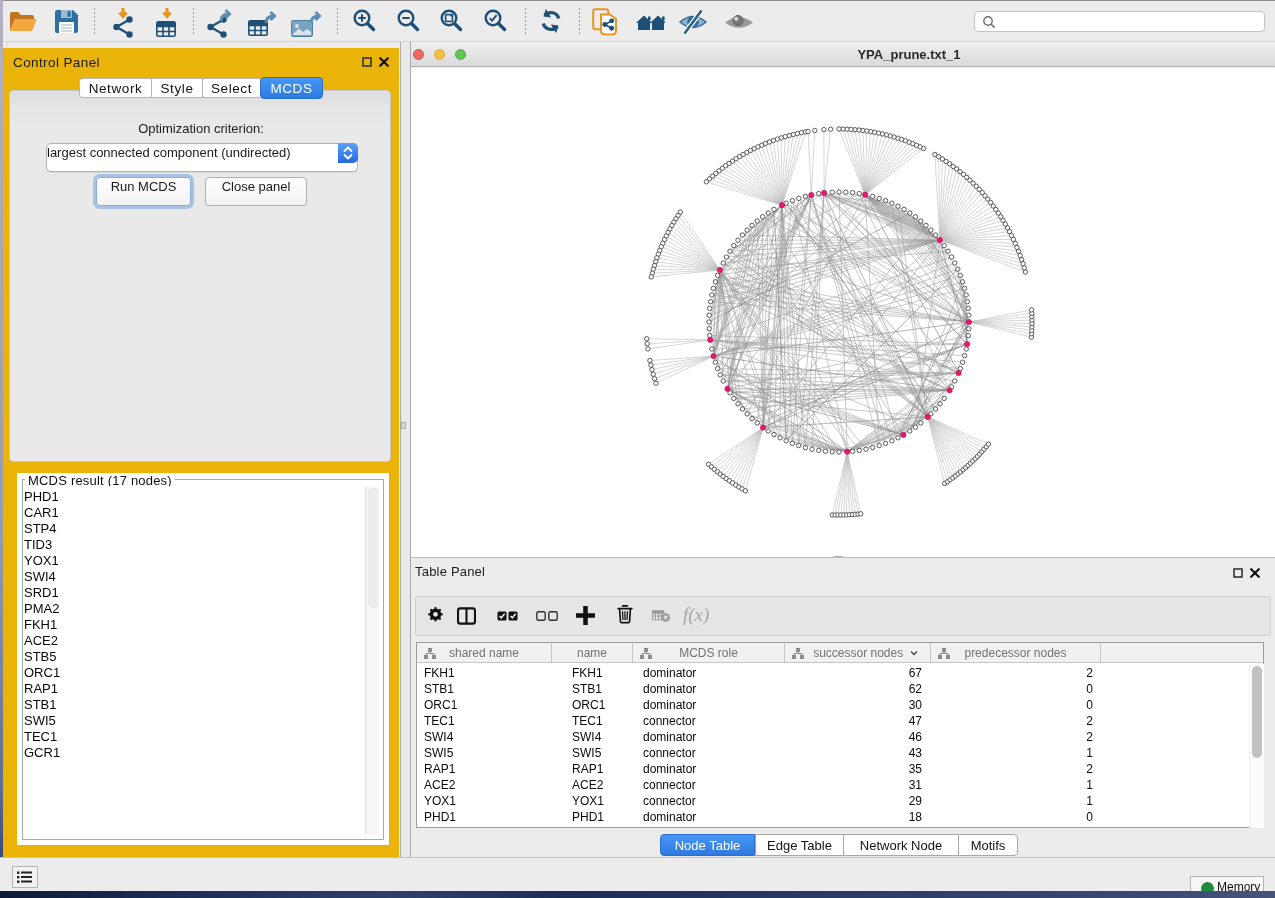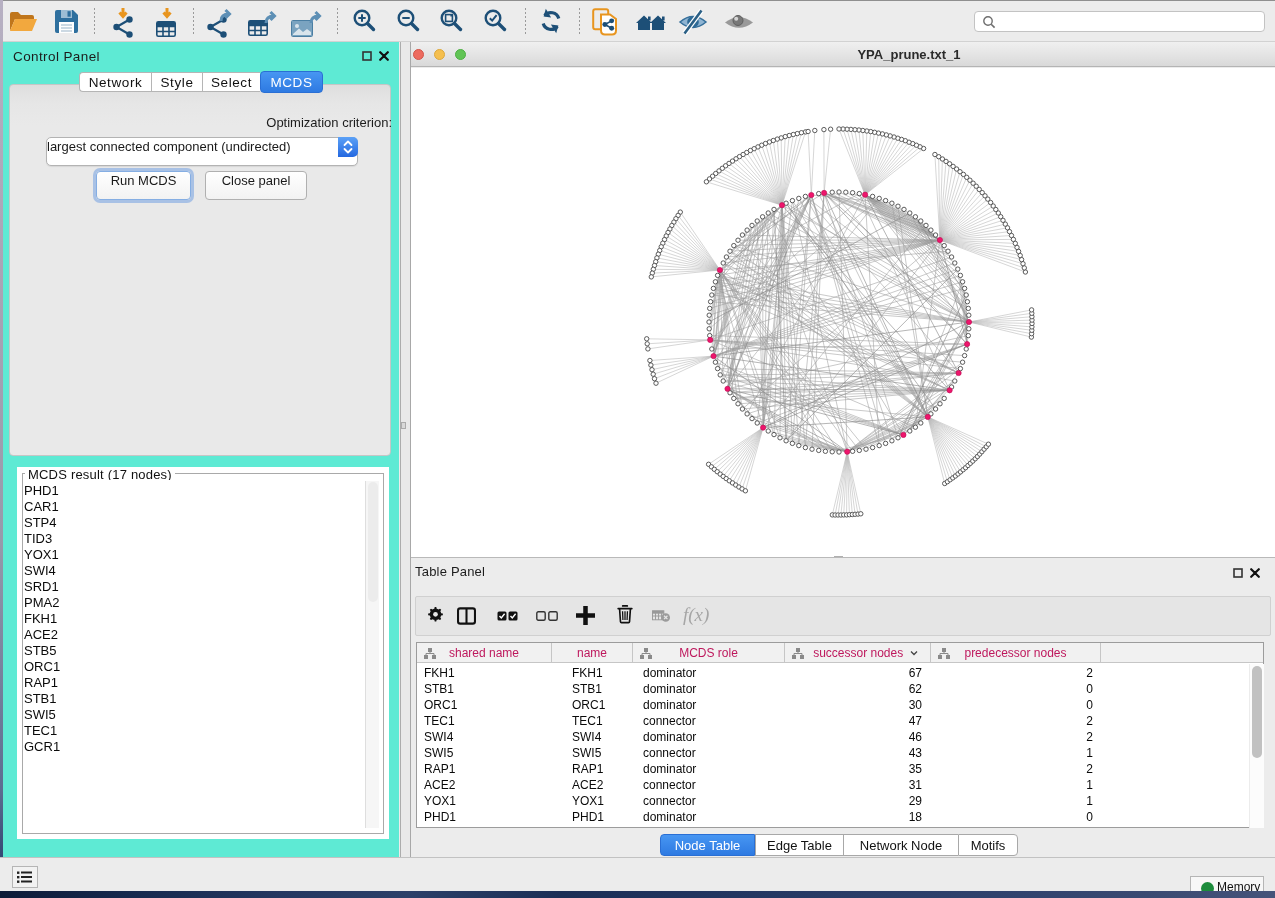--- a/index.html
+++ b/index.html
@@ -4,30 +4,30 @@
 html,body{width:1275px;height:898px;overflow:hidden}
 body{font-family:"Liberation Sans",sans-serif;background:#ececec;position:relative;color:#1a1a1a}
 .abs{position:absolute}
 #topline{left:0;top:0;width:1275px;height:1px;background:#8f8f8f}
 #toolbar{left:0;top:1px;width:1275px;height:41px;background:#ececec;border-bottom:1px solid #d2d2d2}
 .tsep{position:absolute;top:7px;height:28px;width:1px;background-image:linear-gradient(#9a9a9a 40%,rgba(0,0,0,0) 0%);background-size:1px 4px}
 .ticon{position:absolute;top:7px}
 #searchbox{left:974px;top:10px;width:291px;height:21px;background:#fff;border:1px solid #c3c3c3;border-radius:4px}
 #leftedge{left:0;top:0;width:3px;height:898px;background:linear-gradient(#b7b0c2 0%,#aba4b6 30%,#979aab 60%,#5c6d91 88%,#1c3462 100%)}
 
-#cp{left:3px;top:42px;width:396px;height:815px;background:#5eead4}
+#cp{left:3px;top:48px;width:396px;height:815px;background:#eab308}
 #cptitle{left:13px;top:49px;font-size:13.5px;letter-spacing:0.4px;color:#1c1c1c}
 .winbtn{position:absolute;top:9px;width:10px;height:10px;z-index:6}
 #cptabs{left:79px;top:72px;height:20px;z-index:5}
 .seg{position:absolute;top:0;height:20px;background:#fff;border-top:1px solid #b5b5b5;border-bottom:1px solid #b5b5b5;font-size:13.5px;letter-spacing:0.6px;text-align:center;line-height:19px;color:#111}
 .segfirst{border-left:1px solid #b5b5b5;border-radius:4px 0 0 4px}
 .segdiv{border-left:1px solid #b5b5b5}
 .segsel{background:linear-gradient(#4796f2,#2e7ae2);color:#fff;border:1px solid #2a6fd4;border-radius:4px}
 #cppane{left:9px;top:84px;width:382px;height:372px;border:1px solid #c6c6c6;border-radius:4px;background:linear-gradient(#dedede 0px,#e6e6e6 18px,#e9e9e9 40px)}
-#optlabel{left:0;top:30px;width:382px;text-align:right;font-size:13px;color:#1c1c1c}
+#optlabel{left:0;top:30px;width:382px;text-align:center;font-size:13px;color:#1c1c1c}
 #combo{left:36px;top:52px;width:312px;height:29px;background:#fff;border:1px solid #b3b3b3;border-radius:5px;font-size:13px;line-height:18px;box-shadow:0 1px 1px rgba(0,0,0,0.08)}
 #combostep{right:-1px;top:-1px;width:20px;height:20px;border-radius:0 5px 5px 0;background:linear-gradient(#5ba1f7,#2468e0)}
 .btn{position:absolute;height:29px;background:linear-gradient(#ffffff,#f2f2f2);border:1px solid #b0b0b0;border-radius:4px;font-size:13px;text-align:center;line-height:17px;color:#1a1a1a}
 #runbtn{left:86px;top:86px;width:95px;border:1px solid #85aee3;box-shadow:0 0 0 3px rgba(125,167,227,0.6)}
 #closebtn{left:195px;top:86px;width:102px}
 
 #mcdsbox{left:14px;top:425px;width:372px;height:372px;background:#fff}
 #grpborder{left:5px;top:6px;width:362px;height:361px;border:1px solid #a9a9a9}
 #grplegend{left:8px;top:0px;background:#fff;padding:0 3px;font-size:13px;letter-spacing:0.2px;color:#111}
 #mcdslist{left:7px;top:13px;width:355px;height:349px;background:#fff;font-size:13px;line-height:16px;padding:3px 0 0 0px;color:#0a0a0a}
@@ -563,21 +563,21 @@
     </svg>
   </div>
 <div id="canvknob"></div>
 <style>
 
 #tp{left:411px;top:557px;width:864px;height:300px;background:#ececec;border-top:1px solid #b9b9b9}
 #tptitle{left:4px;top:6px;font-size:13px;letter-spacing:0.2px;color:#1c1c1c}
 #tptools{left:4px;top:38px;width:856px;height:40px;background:#e5e5e5;border:1px solid #d0d0d0;border-radius:2px}
 #tbl{left:5px;top:84px;width:848px;height:186px;background:#fff;border:1px solid #9c9c9c}
 #tblhead{left:0;top:0;width:846px;height:20px;background:#f1f1f1;border-bottom:1px solid #c6c6c6}
-.hcell{position:absolute;top:0;height:20px;border-right:1px solid #c6c6c6;font-size:12px;color:#be185d;text-align:center;line-height:20px}
+.hcell{position:absolute;top:0;height:20px;border-right:1px solid #c6c6c6;font-size:12px;color:#737373;text-align:center;line-height:20px}
 .hicon{position:absolute;top:5px;left:7px}
 .trow{position:absolute;left:0;width:830px;height:16px;font-size:12px;line-height:16px;color:#0a0a0a}
 .c1{position:absolute;left:7px}.c2{position:absolute;left:155px}.c3{position:absolute;left:226px}
 .n1{position:absolute;left:400px;width:105px;text-align:right}.n2{position:absolute;left:570px;width:106px;text-align:right}
 #tscroll{left:832px;top:21px;width:15px;height:164px;background:#fcfcfc;border-left:1px solid #ececec}
 #tthumb{left:2px;top:2px;width:10px;height:92px;background:#c1c1c1;border-radius:5px}
 #tptabs{left:249px;top:276px;height:22px}
 .tseg{position:absolute;top:0;height:22px;background:#fff;border-top:1px solid #a8a8a8;border-bottom:1px solid #a8a8a8;font-size:13px;text-align:center;line-height:21px;color:#111}
 
 #statusbar{left:0;top:857px;width:1275px;height:34px;background:#ececec;border-top:1px solid #c2c2c2}

